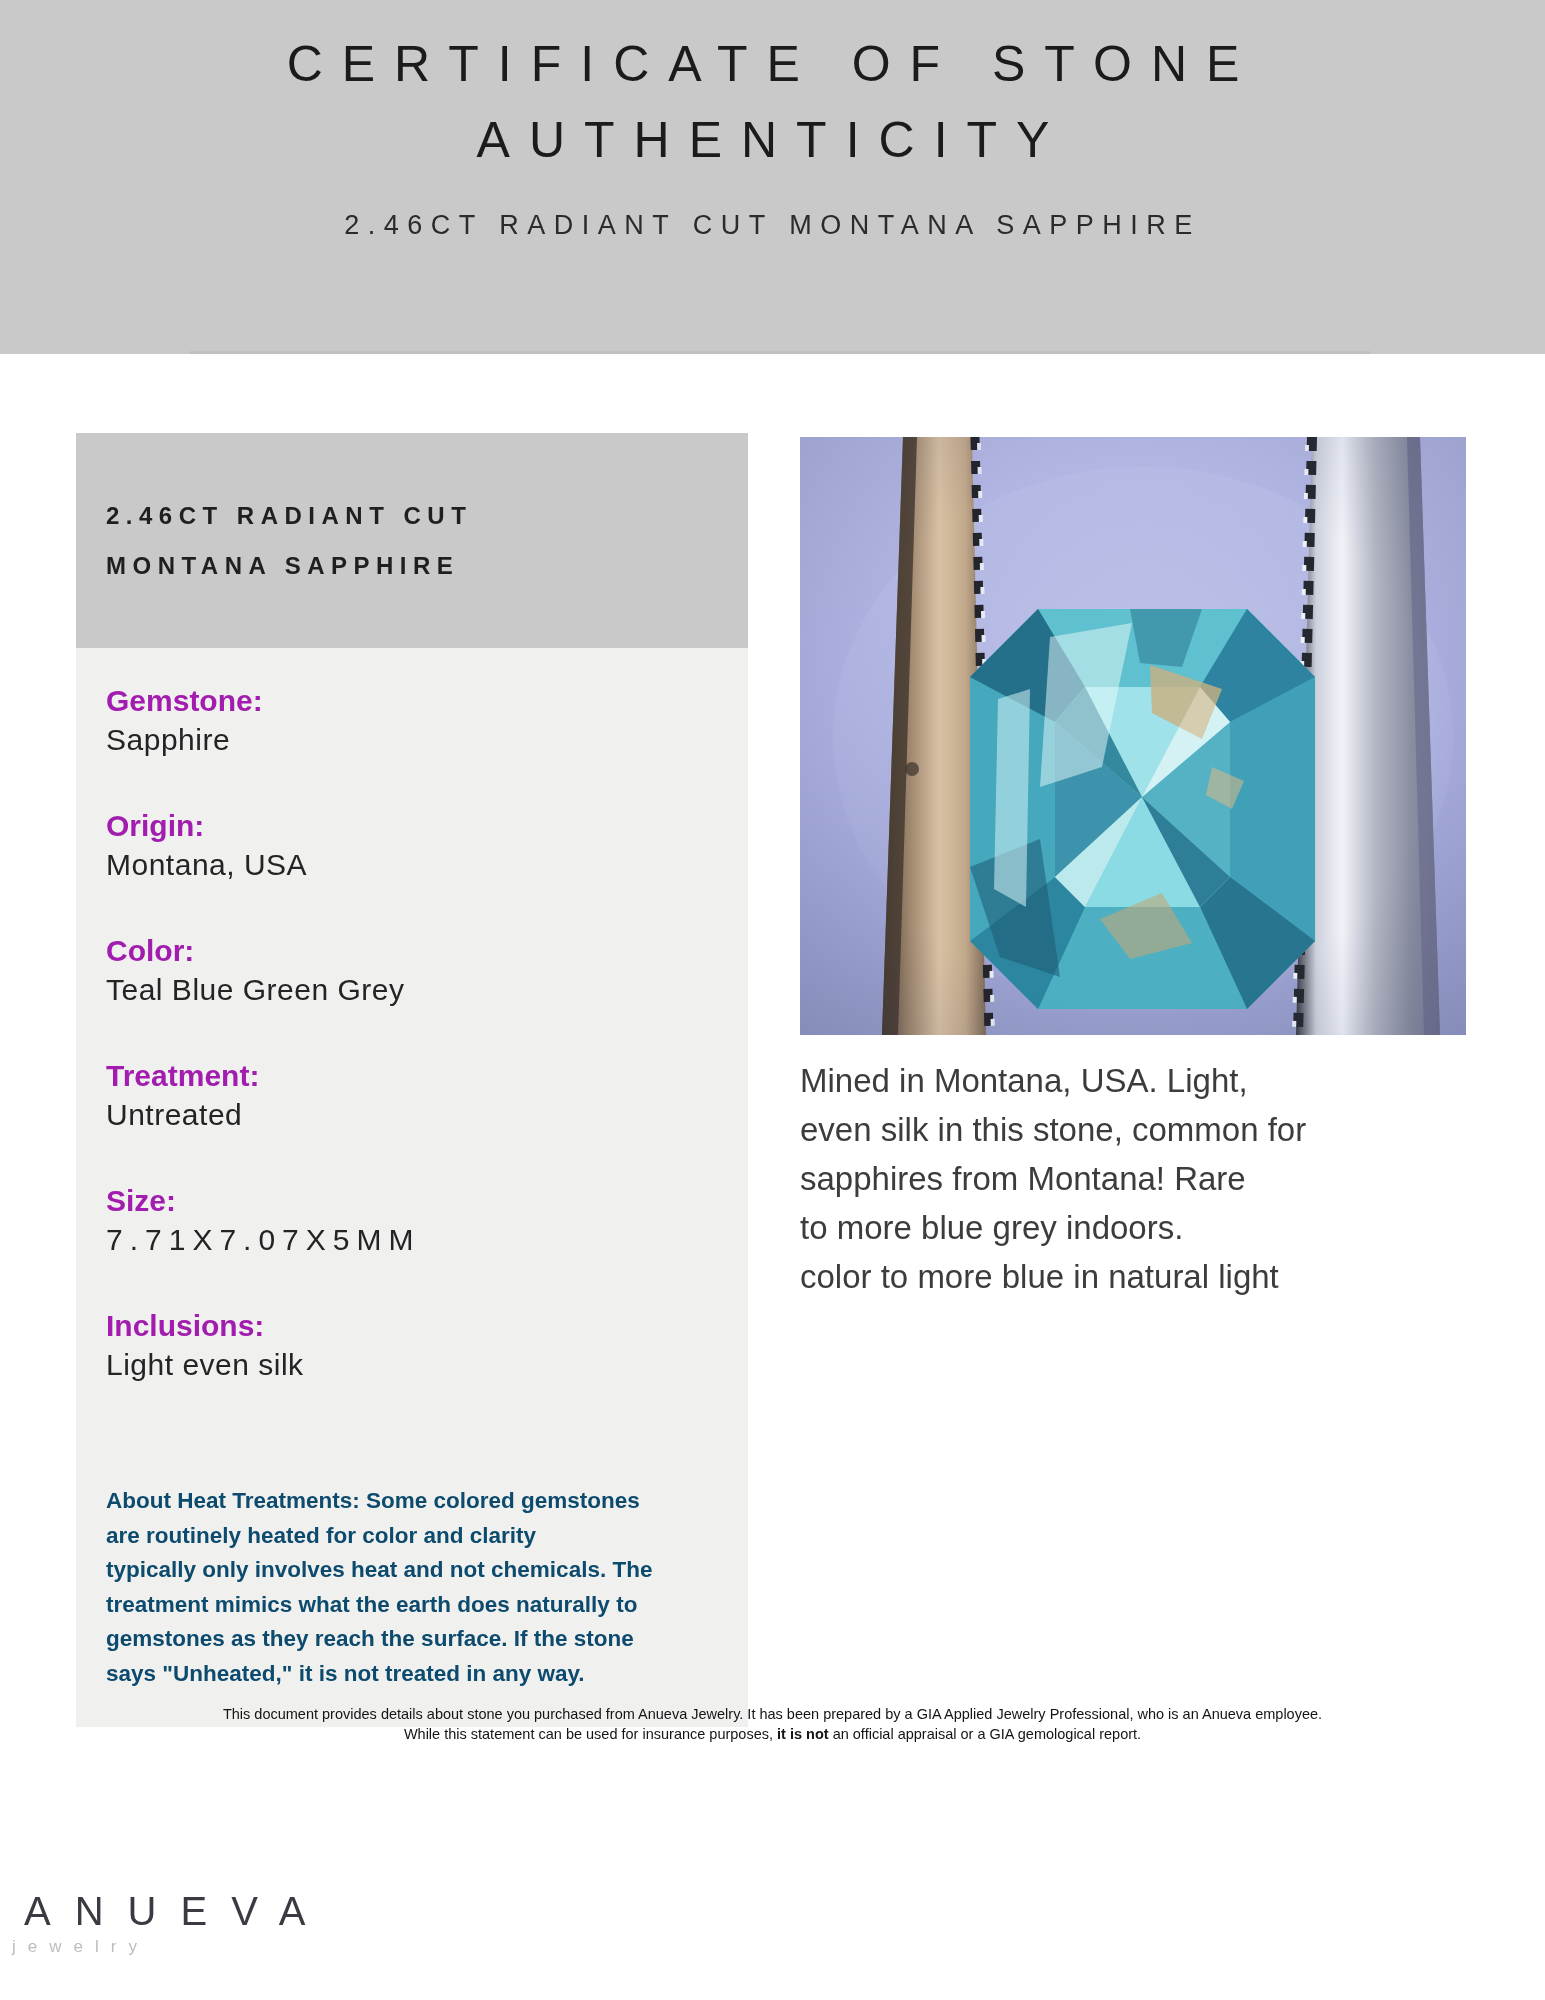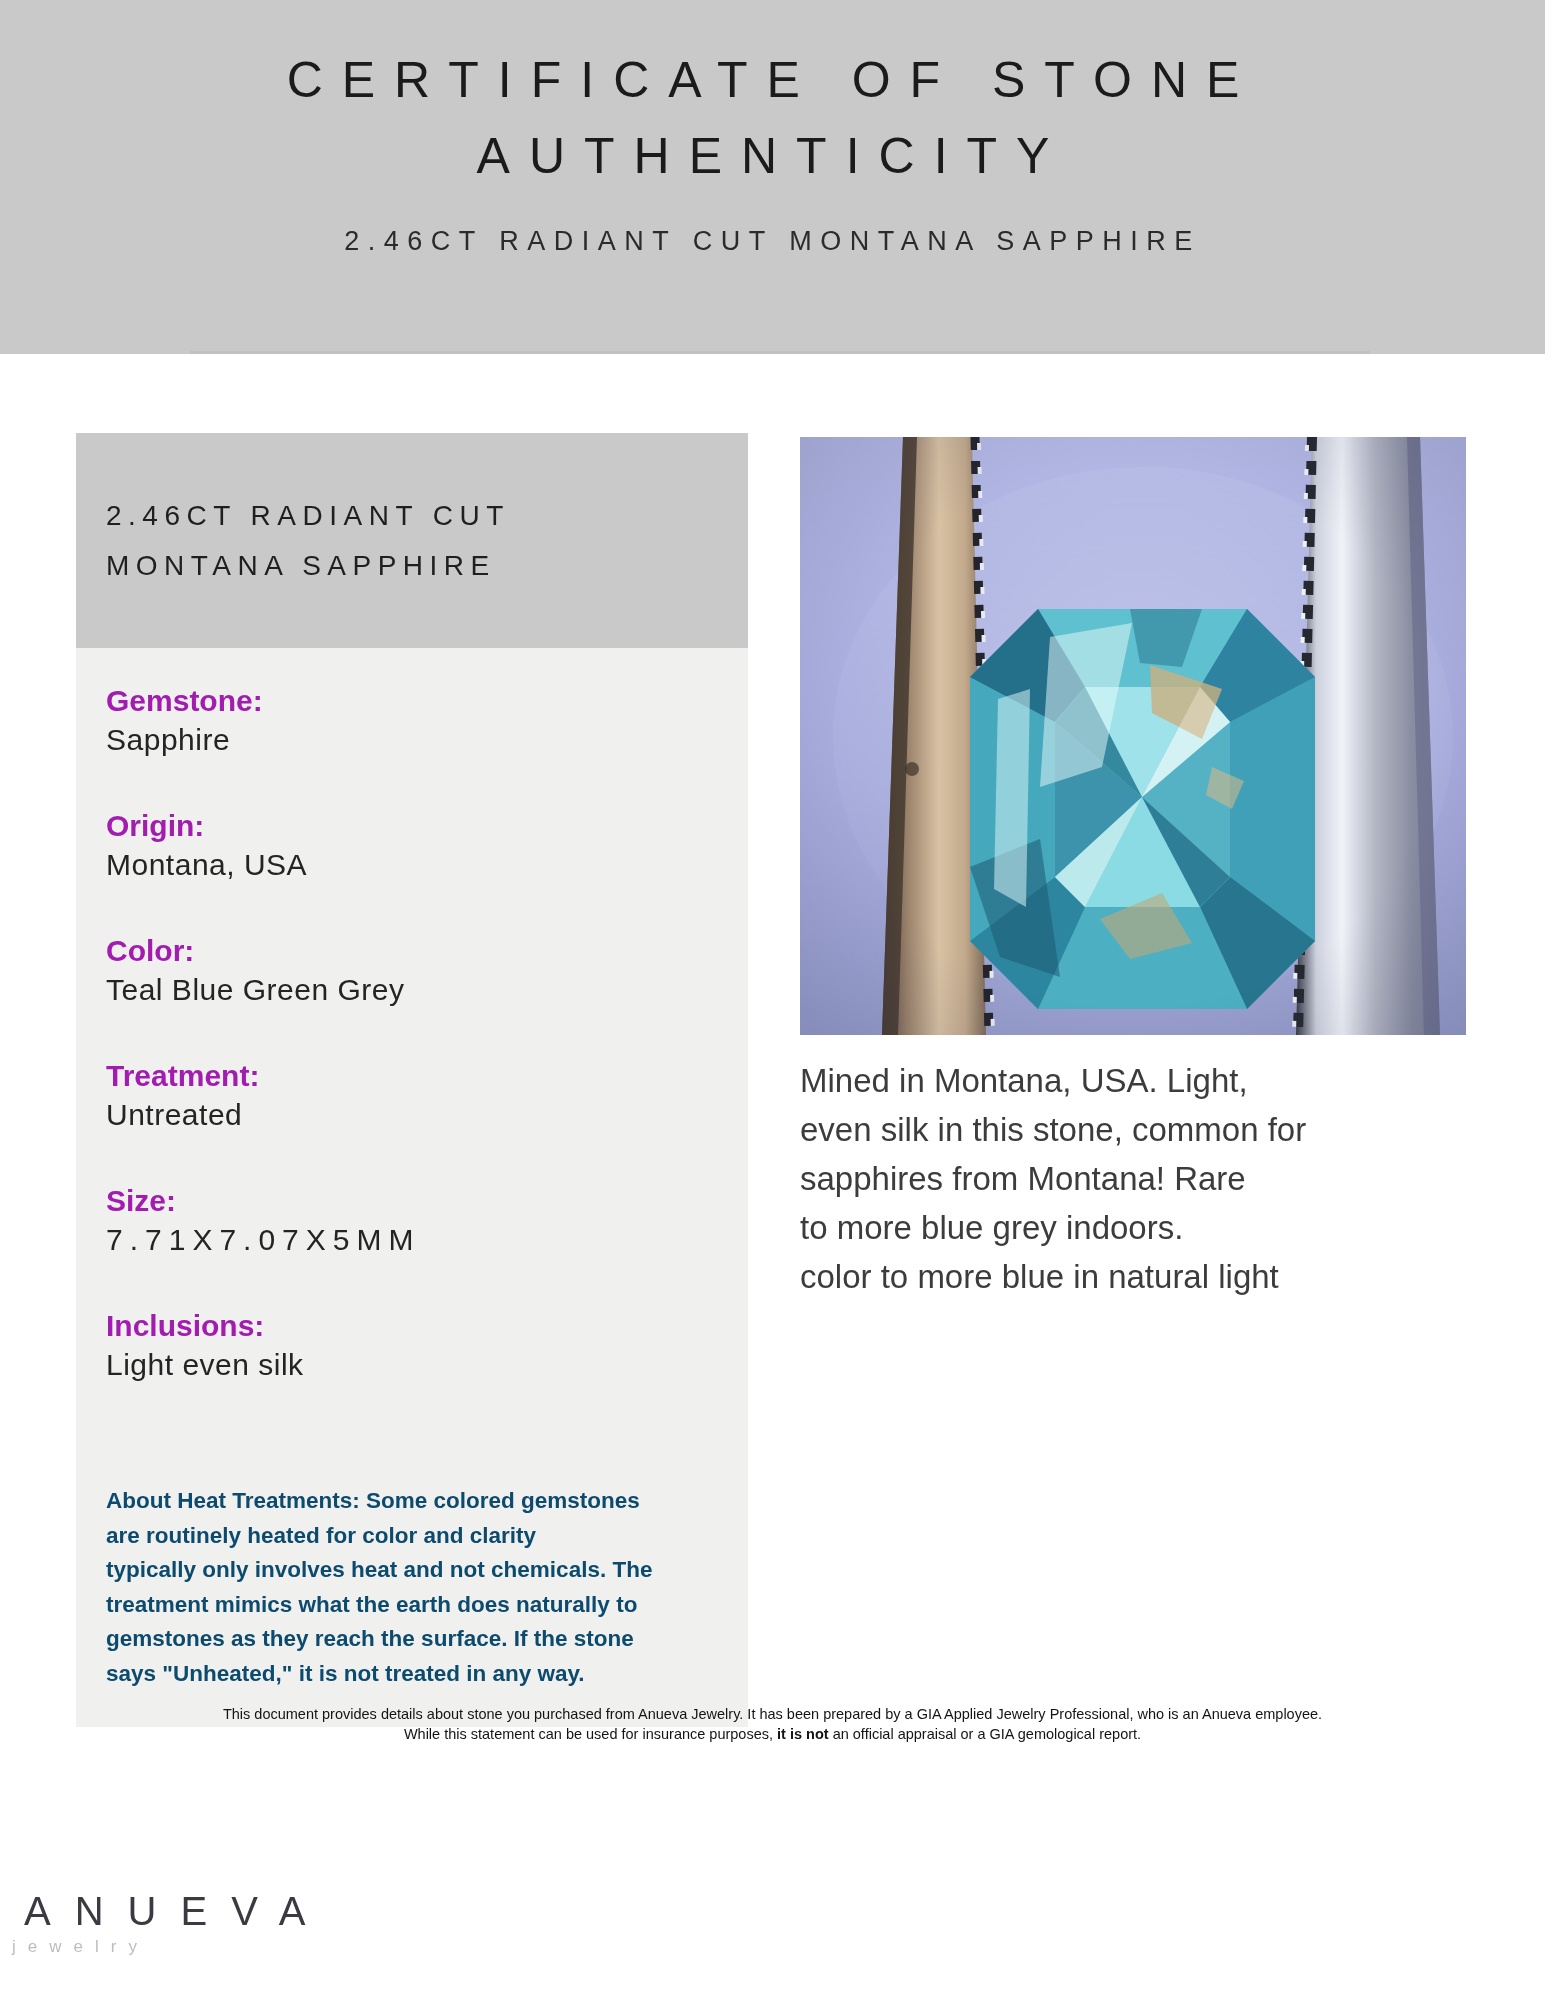--- a/index.html
+++ b/index.html
@@ -3,39 +3,39 @@
 <meta charset="utf-8">
 <style>
   html,body{margin:0;padding:0;background:#ffffff;}
   .page{
     position:relative;width:1545px;height:2000px;background:#ffffff;overflow:hidden;
     font-family:"Liberation Sans","DejaVu Sans",sans-serif;color:#1c1c1c;
   }
   
   .banner{
     position:absolute;top:0;left:0;width:1545px;height:354px;
-    background:#c9c9c9;text-align:center;box-sizing:border-box;padding-top:42px;
+    background:#c9c9c9;text-align:center;box-sizing:border-box;padding-top:26px;
   }
   .banner-title{
     font-size:50px;line-height:76px;font-weight:400;letter-spacing:19px;color:#1b1b1b;
   }
   .banner-subtitle{
     margin-top:32px;font-size:27px;letter-spacing:8.5px;color:#2b2b2b;font-weight:400;
   }
   .banner-shadow{
     position:absolute;top:351px;left:190px;width:1180px;height:3px;background:#bdbdbd;opacity:.7;
   }
   
   .panel{position:absolute;left:76px;top:433px;width:672px;}
   .panel-header{
     background:#c9c9c9;height:215px;box-sizing:border-box;
     display:flex;flex-direction:column;justify-content:center;padding-left:30px;
   }
   .panel-title{
-    font-size:28px;line-height:50px;letter-spacing:6.5px;color:#1f1f1f;font-weight:400;
+    font-size:24px;line-height:50px;letter-spacing:6.5px;color:#1f1f1f;font-weight:700;
   }
   .panel-body{
     background:#f0f0ef;height:1079px;box-sizing:border-box;padding:33px 30px 0 30px;
   }
   .field{margin-bottom:47px;}
   .field-label{font-size:30px;line-height:39px;font-weight:700;color:#a21caf;}
   .field-value{font-size:30px;line-height:39px;font-weight:400;color:#242424;letter-spacing:.5px;}
   .field-value.spaced{letter-spacing:7px;}
   .about{
     margin-top:100px;font-size:22.5px;line-height:34.5px;color:#0c4a6e;font-weight:700;

